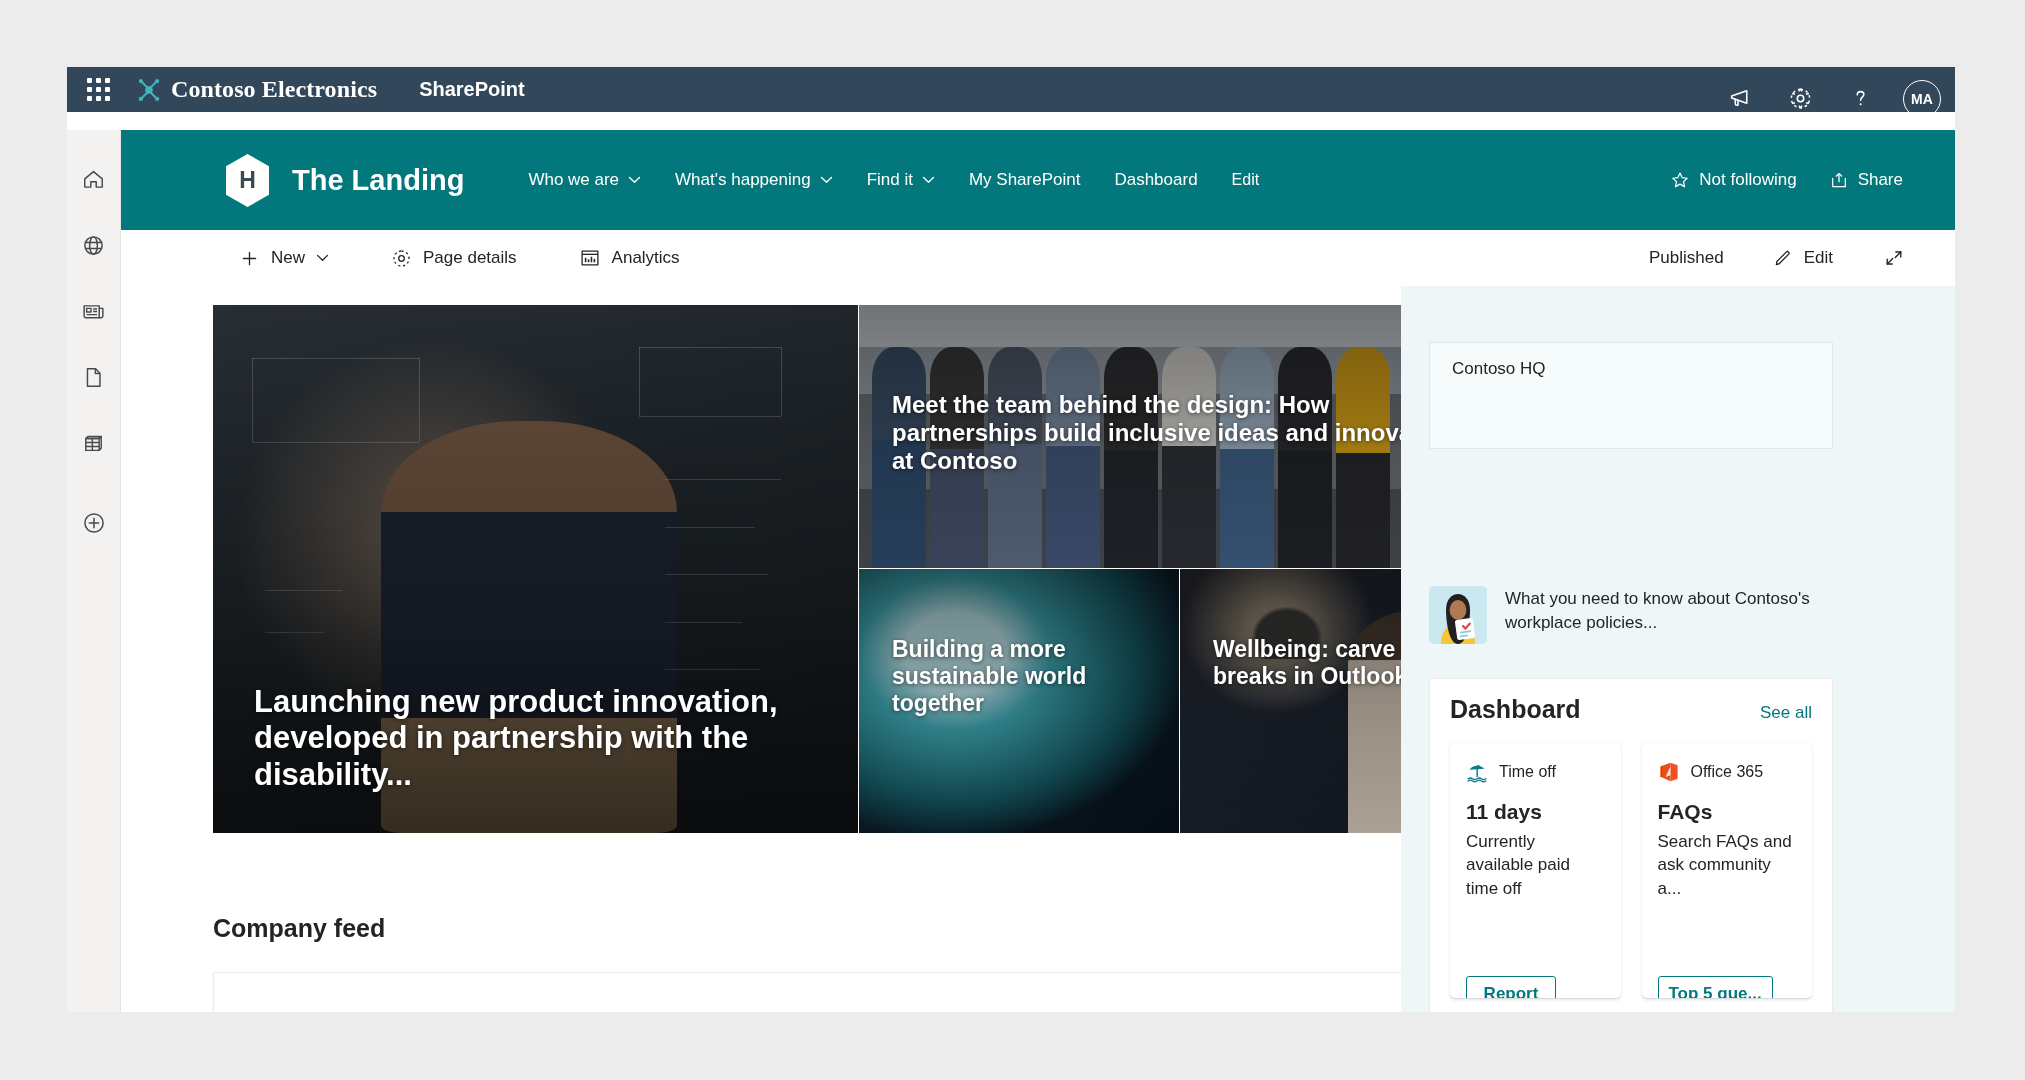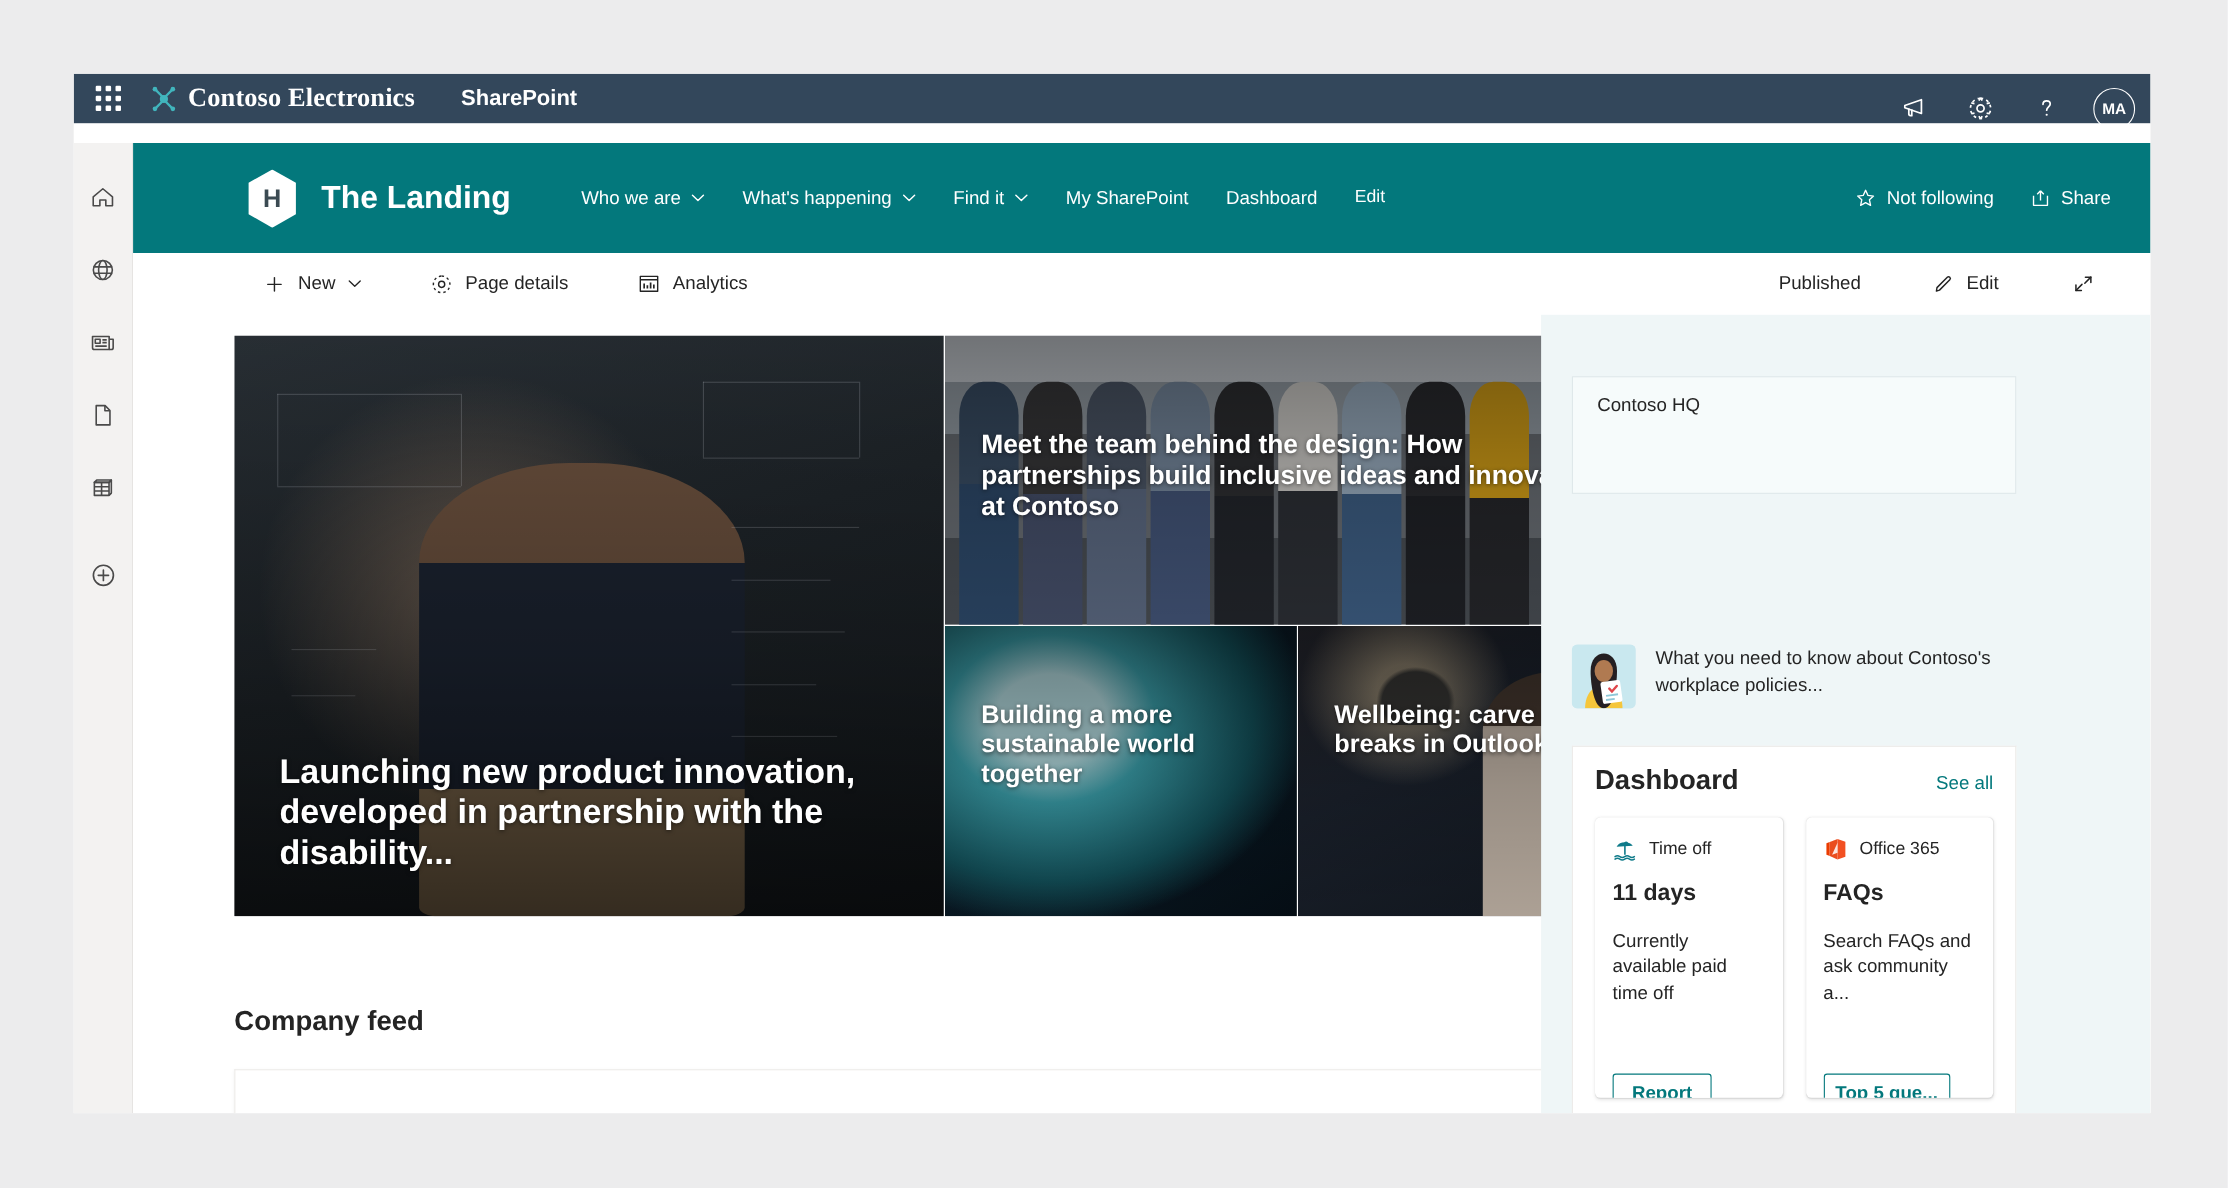--- a/index.html
+++ b/index.html
@@ -126,21 +126,21 @@
   }
   .nav-item {
     color: #fff; font-size: 17px;
     padding: 8px 17px; cursor: pointer;
     display: flex; align-items: center; gap: 9px;
     white-space: nowrap;
   }
   .nav-item.small { font-size: 16px; }
   .chev { display: block; }
   #site-actions {
-    position: absolute; right: 24px;
+    position: absolute; right: 40px;
     display: flex; align-items: center; gap: 8px;
   }
   .site-action {
     color: #fff; font-size: 17px;
     display: flex; align-items: center; gap: 9px;
     padding: 8px 12px; cursor: pointer; white-space: nowrap;
   }
 
   
   #command-bar {
@@ -152,21 +152,21 @@
   .cmd-btn {
     display: flex; align-items: center; gap: 11px;
     font-size: 17px; color: #242424;
     padding: 8px 14px; margin-left: 10px;
     cursor: pointer; white-space: nowrap;
   }
   #cmd-left { display: flex; align-items: center; margin-left: 104px; }
   #cmd-left .cmd-btn:first-child { margin-left: 0; }
   #cmd-right {
     position: absolute; right: 36px;
-    display: flex; align-items: center; gap: 20px;
+    display: flex; align-items: center; gap: 4px;
   }
   #published-label { font-size: 17px; color: #242424; padding: 8px 12px; white-space: nowrap; }
 
   
   #canvas {
     position: absolute; left: 54px; top: 219px;
     width: 1834px; height: 726px;
     background: #ffffff;
     overflow: hidden;
   }
@@ -325,21 +325,21 @@
   .dash-card {
     width: 176px; height: 255px;
     background: #fff; border-radius: 5px;
     box-shadow: 0 1.2px 3.6px rgba(0,0,0,.10), 0 .3px .9px rgba(0,0,0,.08);
     padding: 18px 16px 0 16px;
     cursor: pointer; position: relative; overflow: hidden;
   }
   .dash-card-head { display: flex; align-items: center; gap: 11px; }
   .dash-card-app { font-size: 16px; color: #242424; white-space: nowrap; }
   .dash-card-title { font-size: 21px; font-weight: 700; color: #242424; margin-top: 17px; }
-  .dash-card-desc { font-size: 17px; color: #242424; margin-top: 20px; line-height: 1.37; }
+  .dash-card-desc { font-size: 17px; color: #242424; margin-top: 6px; line-height: 1.37; }
   .dash-card-btn {
     position: absolute; left: 16px; bottom: -14px;
     min-width: 90px; height: 36px;
     border: 1px solid #03787c; border-radius: 3px;
     color: #03787c; font-size: 17px; font-weight: 600;
     display: flex; align-items: center; justify-content: center;
     padding: 0 10px; background: #fff; white-space: nowrap;
   }
 </style>
 </head>

